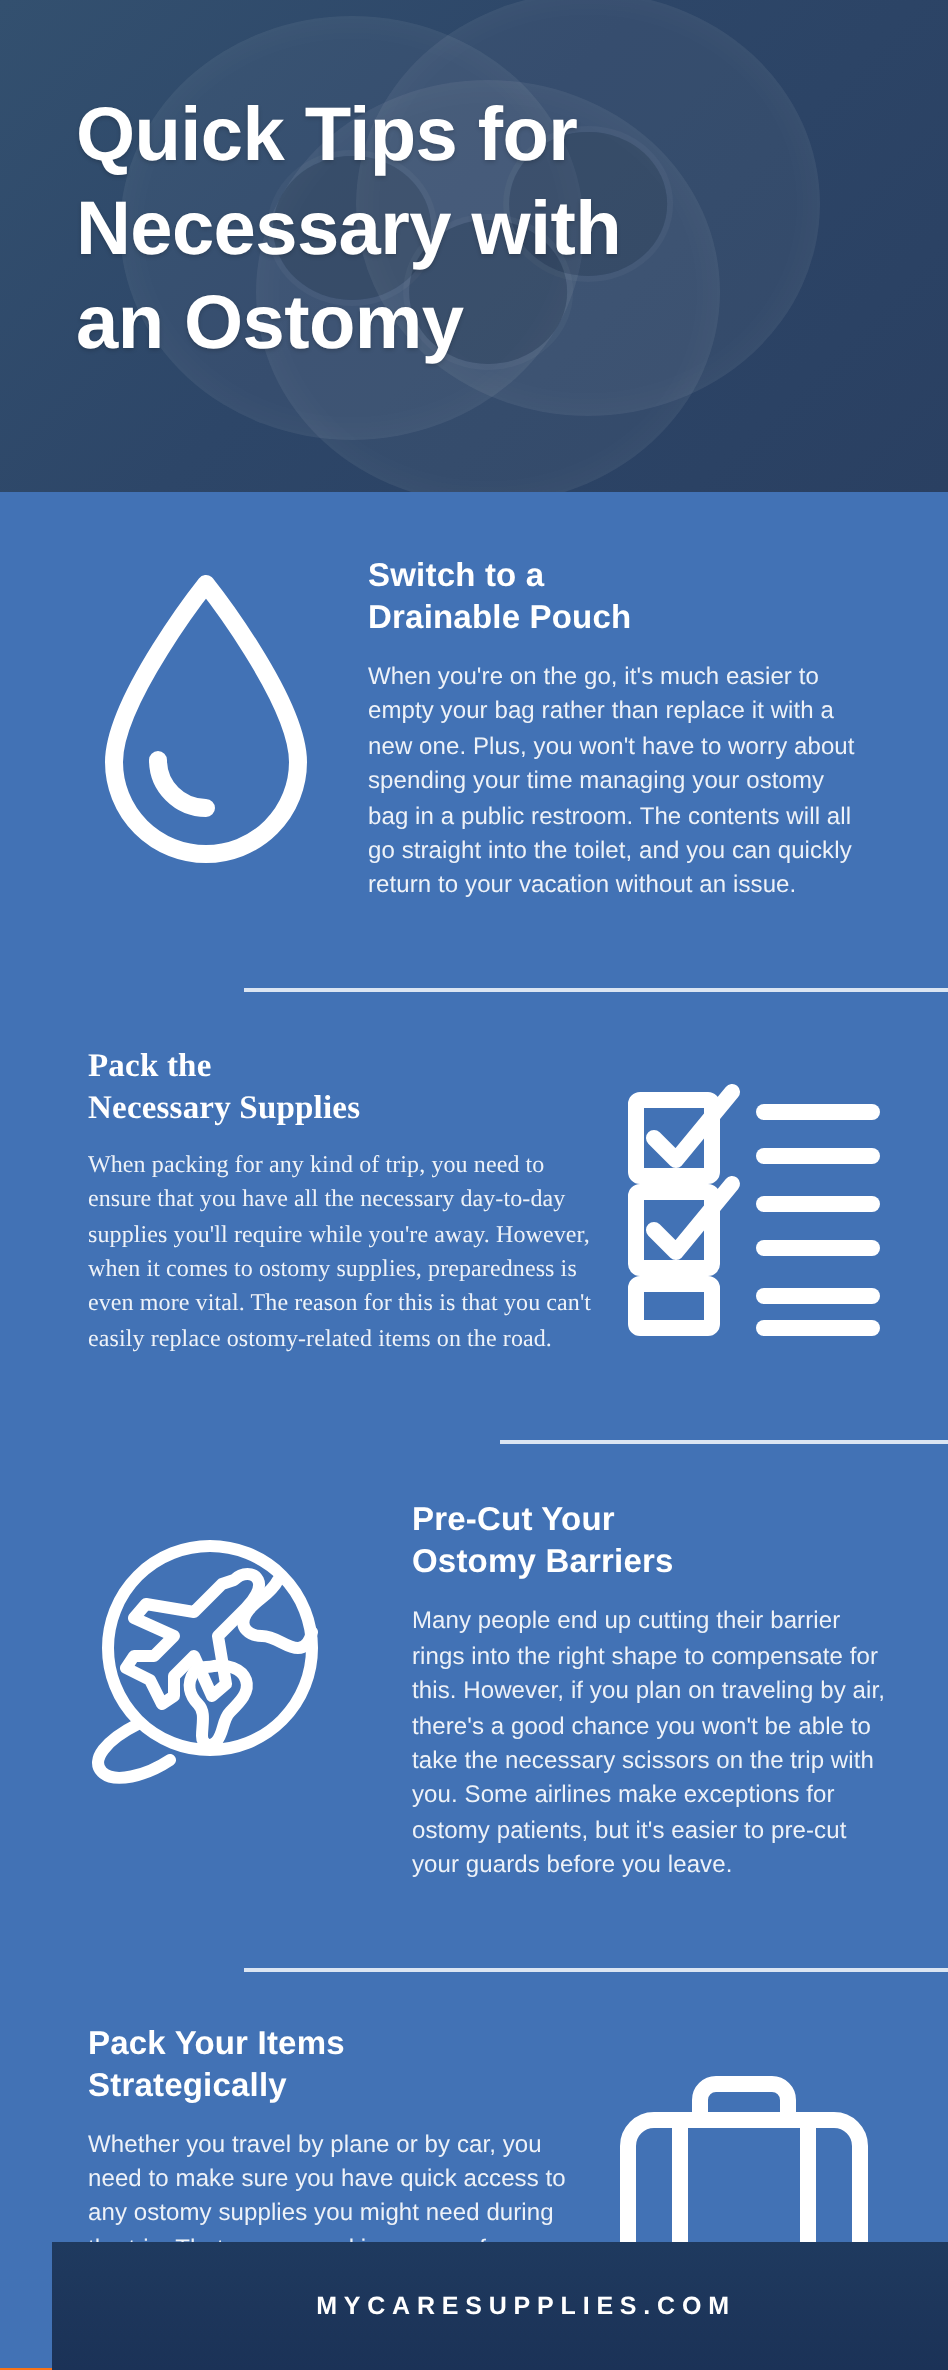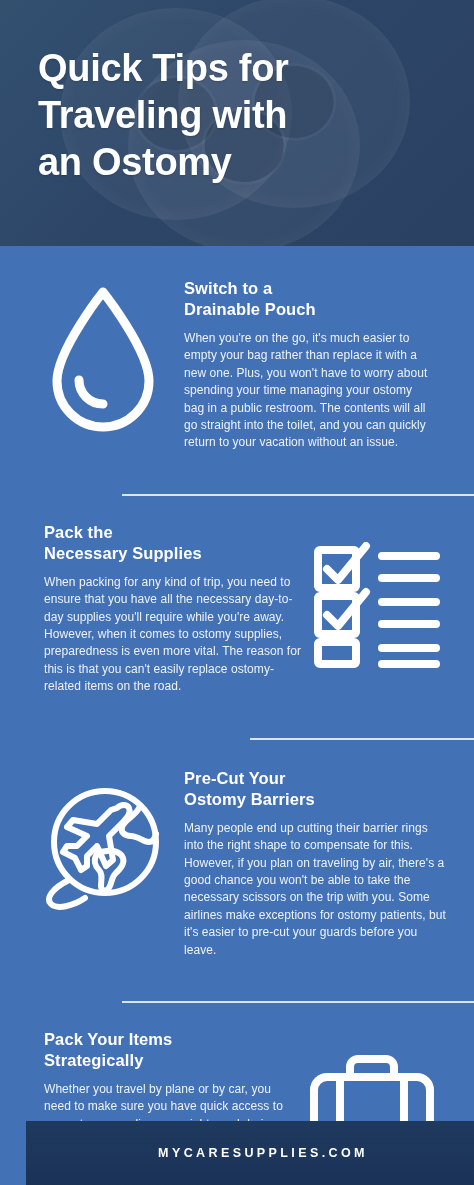--- a/index.html
+++ b/index.html
@@ -121,25 +121,25 @@
 
   
   .sec1 { padding-top: 24px; }
   .sec1 .sec-icon { width: 162px; padding-top: 14px; }
   .sec1 .sec-copy { padding-top: 8px; padding-right: 22px; }
   .sec1-divider { margin-left: 122px; margin-right: 0; }
 
   
   .sec2 { padding-top: 22px; }
   .sec2 .sec-icon { width: 150px; padding-top: 24px; }
-  .sec2 .sec-copy { padding-left: 22px; padding-top: 4px; }
+  .sec2 .sec-copy { padding-left: 22px; padding-top: 4px; font-family: Liberation Serif, serif; }
   .sec2-divider { margin-left: 250px; margin-right: 0; }
 
   
-  .sec3 { padding-top: 22px; }
+  .sec3 { padding-top: 22px; gap: 22px; }
   .sec3 .sec-icon { width: 162px; padding-top: 22px; }
   .sec3 .sec-copy { padding-top: 6px; padding-right: 4px; }
   .sec3-divider { margin-left: 122px; margin-right: 0; }
 
   
   .sec4 { padding-top: 22px; }
   .sec4 .sec-icon { width: 160px; padding-top: 24px; }
   .sec4 .sec-copy { padding-left: 22px; padding-top: 4px; }
 
   
@@ -169,21 +169,21 @@
 <div class="infographic">
 
   <div class="header">
     <div class="header-rings">
       <div class="ring ring-a"></div>
       <div class="ring ring-b"></div>
       <div class="ring ring-c"></div>
     </div>
     <h1 class="header-title">
       <span class="tline">Quick Tips for</span>
-      <span class="tline">Traveling with</span>
+      <span class="tline">Necessary with</span>
       <span class="tline">an Ostomy</span>
     </h1>
   </div>
 
   <div class="body">
 
     <div class="section text-right sec1">
       <div class="sec-icon">
         <svg width="116" height="152" viewBox="0 0 116 152" aria-hidden="true">
           <path d="M58 8 C58 8 104 66 104 97 A46 46 0 0 1 12 97 C12 66 58 8 58 8 Z" fill="none" stroke="#ffffff" stroke-width="9" stroke-linecap="round" stroke-linejoin="round"></path>

